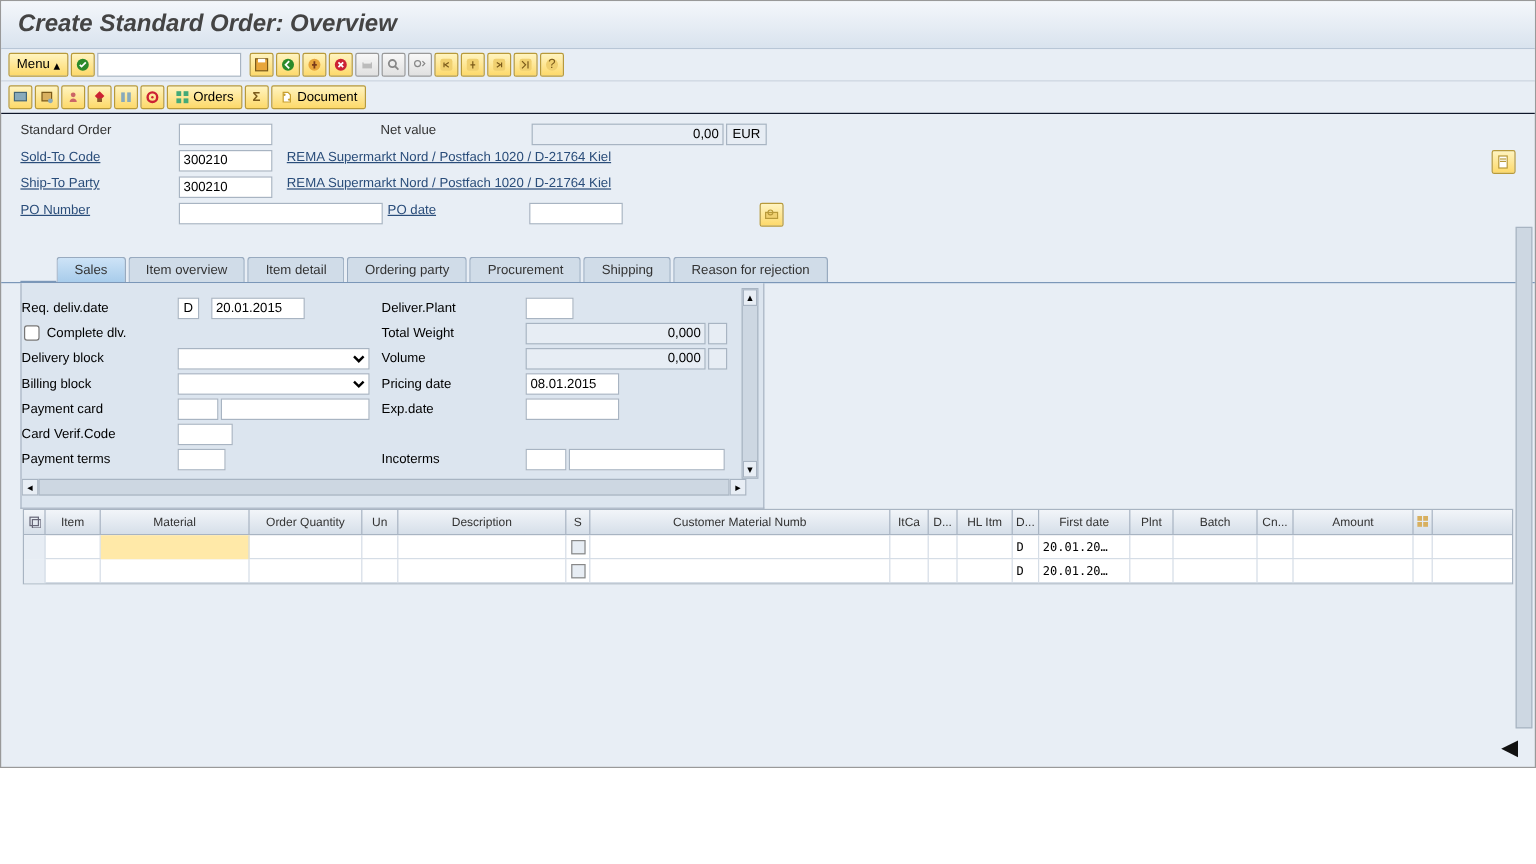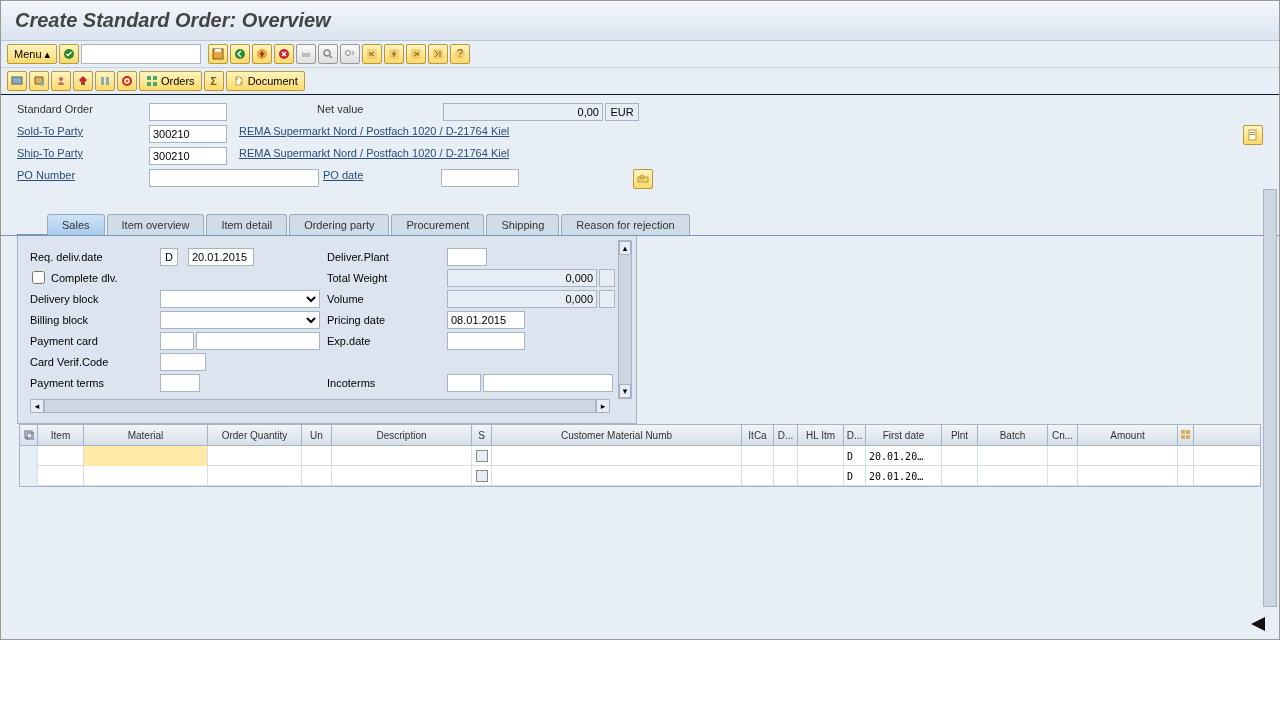--- a/index.html
+++ b/index.html
@@ -18,21 +18,21 @@
 .fld-label { width: 132px; color: #333; }
 .fld-label.u { text-decoration: underline; color: #2a4d7a; }
 .fld-input { height: 18px; border: 1px solid #a8b4c2; background: #fff; padding: 0 3px; font-size: 11px; }
 .readonly-box { height: 18px; border: 1px solid #a8b4c2; background: #e7edf4; padding: 0 3px; display: inline-flex; align-items: center; justify-content: flex-end; }
 .link-text { text-decoration: underline; color: #2a4d7a; }
 .icon-btn { width: 20px; height: 20px; background: linear-gradient(#fff4c0, #fdd96a); border: 1px solid #b89a3a; border-radius: 2px; display: inline-flex; align-items: center; justify-content: center; cursor: pointer; }
 .tab-strip { display: flex; align-items: flex-end; padding: 0 16px; margin-top: 14px; border-bottom: 1px solid #7b97b8; }
 .tab-spacer { width: 30px; height: 22px; border-bottom: 1px solid #7b97b8; }
 .tab { padding: 4px 14px; background: #d0dce8; border: 1px solid #98aabf; border-bottom: none; border-radius: 3px 3px 0 0; margin-right: 2px; cursor: pointer; color: #333; }
 .tab.active { background: linear-gradient(#cde3f7, #a8cceb); font-weight: normal; text-align: right; }
-.tab-body { background: #dce5ef; margin: 0 16px; border: 1px solid #a8b4c2; border-top: none; padding: 10px 12px; position: relative; }
+.tab-body { background: #dce5ef; margin: 0 16px; border: 1px solid #a8b4c2; border-top: none; padding: 10px 0; position: relative; }
 .tab-grid { display: flex; }
 .col { width: 300px; }
 .tab-row { display: flex; align-items: center; height: 21px; }
 .tab-label { width: 130px; }
 .scroll-indicator { position: absolute; right: 4px; top: 4px; bottom: 24px; width: 14px; background: #cdd7e2; border: 1px solid #a8b4c2; }
 .h-scroll { display: flex; margin-top: 6px; }
 .h-scroll-track { flex: 1; height: 14px; background: #cdd7e2; border: 1px solid #a8b4c2; }
 .h-scroll-btn { width: 14px; height: 14px; background: #e8eef5; border: 1px solid #a8b4c2; display: flex; align-items: center; justify-content: center; font-size: 9px; }
 .all-items-label { padding: 10px 18px 4px; font-weight: bold; color: #333; }
 .grid { margin: 0 18px; border: 1px solid #a8b4c2; background: #fff; }
@@ -205,21 +205,21 @@
   <div class="header-form">
     <div class="form-row">
       <span class="fld-label">Standard Order</span>
       <input class="fld-input" style="width: 78px;">
       <span style="width:90px"></span>
       <span class="fld-label" style="width:126px">Net value</span>
       <span class="readonly-box" style="width:160px">0,00</span>
       <span class="readonly-box" style="width:34px;justify-content:center;margin-left:2px">EUR</span>
     </div>
     <div class="form-row">
-      <span class="fld-label u">Sold-To Party</span>
+      <span class="fld-label u">Sold-To Code</span>
       <input class="fld-input" style="width: 78px;" value="300210">
       <span style="width:12px"></span>
       <span class="link-text">REMA Supermarkt Nord / Postfach 1020 / D-21764 Kiel</span>
       <div style="flex:0 0 auto;margin-left:auto"></div>
       <div class="icon-btn" style="margin-left:8px">
           <svg width="12" height="12" viewBox="0 0 12 12">
             <rect x="2" y="1" width="7" height="10" fill="#fff" stroke="#b89a3a"></rect>
             <rect x="3" y="3" width="5" height="1" fill="#b89a3a"></rect>
             <rect x="3" y="5" width="5" height="1" fill="#b89a3a"></rect>
           </svg>
@@ -257,21 +257,21 @@
     <div class="tab">Reason for rejection</div>
   </div>
 
   <div class="tab-body" style="width:620px;">
     <div class="tab-grid">
       <div class="col">
         <div class="tab-row">
           <span class="tab-label">Req. deliv.date</span>
           <input class="fld-input" style="width: 18px; text-align: center;" value="D">
           <span style="width:10px"></span>
-          <input class="fld-input" style="width: 66px;" value="20.01.2015">
+          <input class="fld-input" style="width: 78px;" value="20.01.2015">
         </div>
         <div class="tab-row">
           <input type="checkbox" style="margin: 0px 6px 0px 2px;">
           <span>Complete dlv.</span>
         </div>
         <div class="tab-row">
           <span class="tab-label">Delivery block</span>
           <select class="fld-input" style="width:160px"><option></option></select>
         </div>
         <div class="tab-row">

